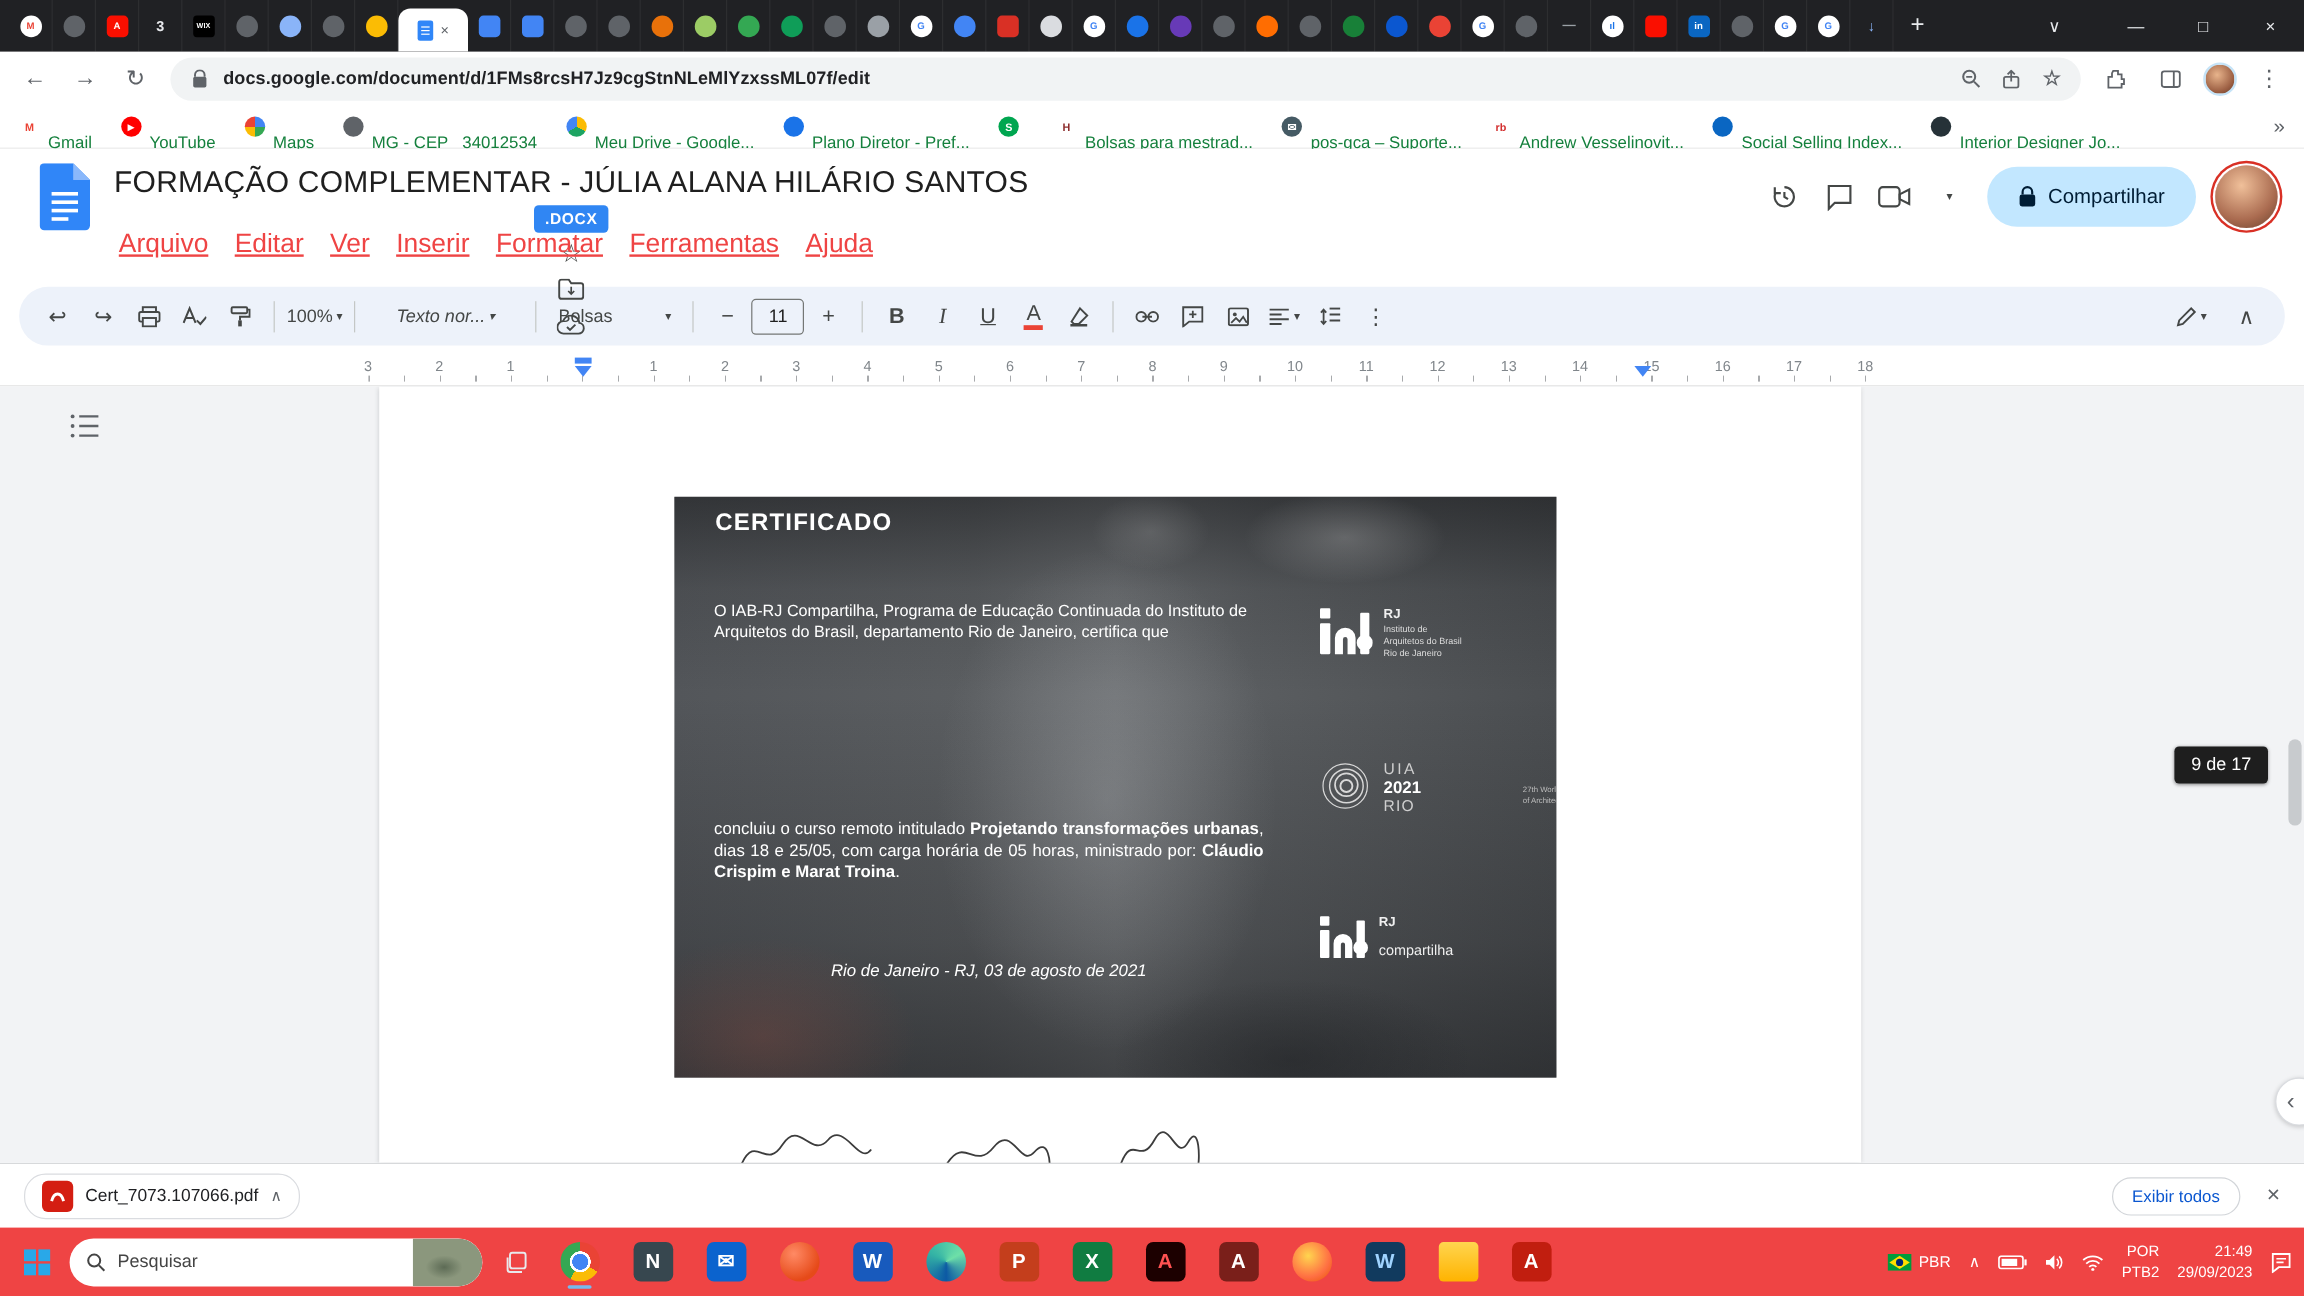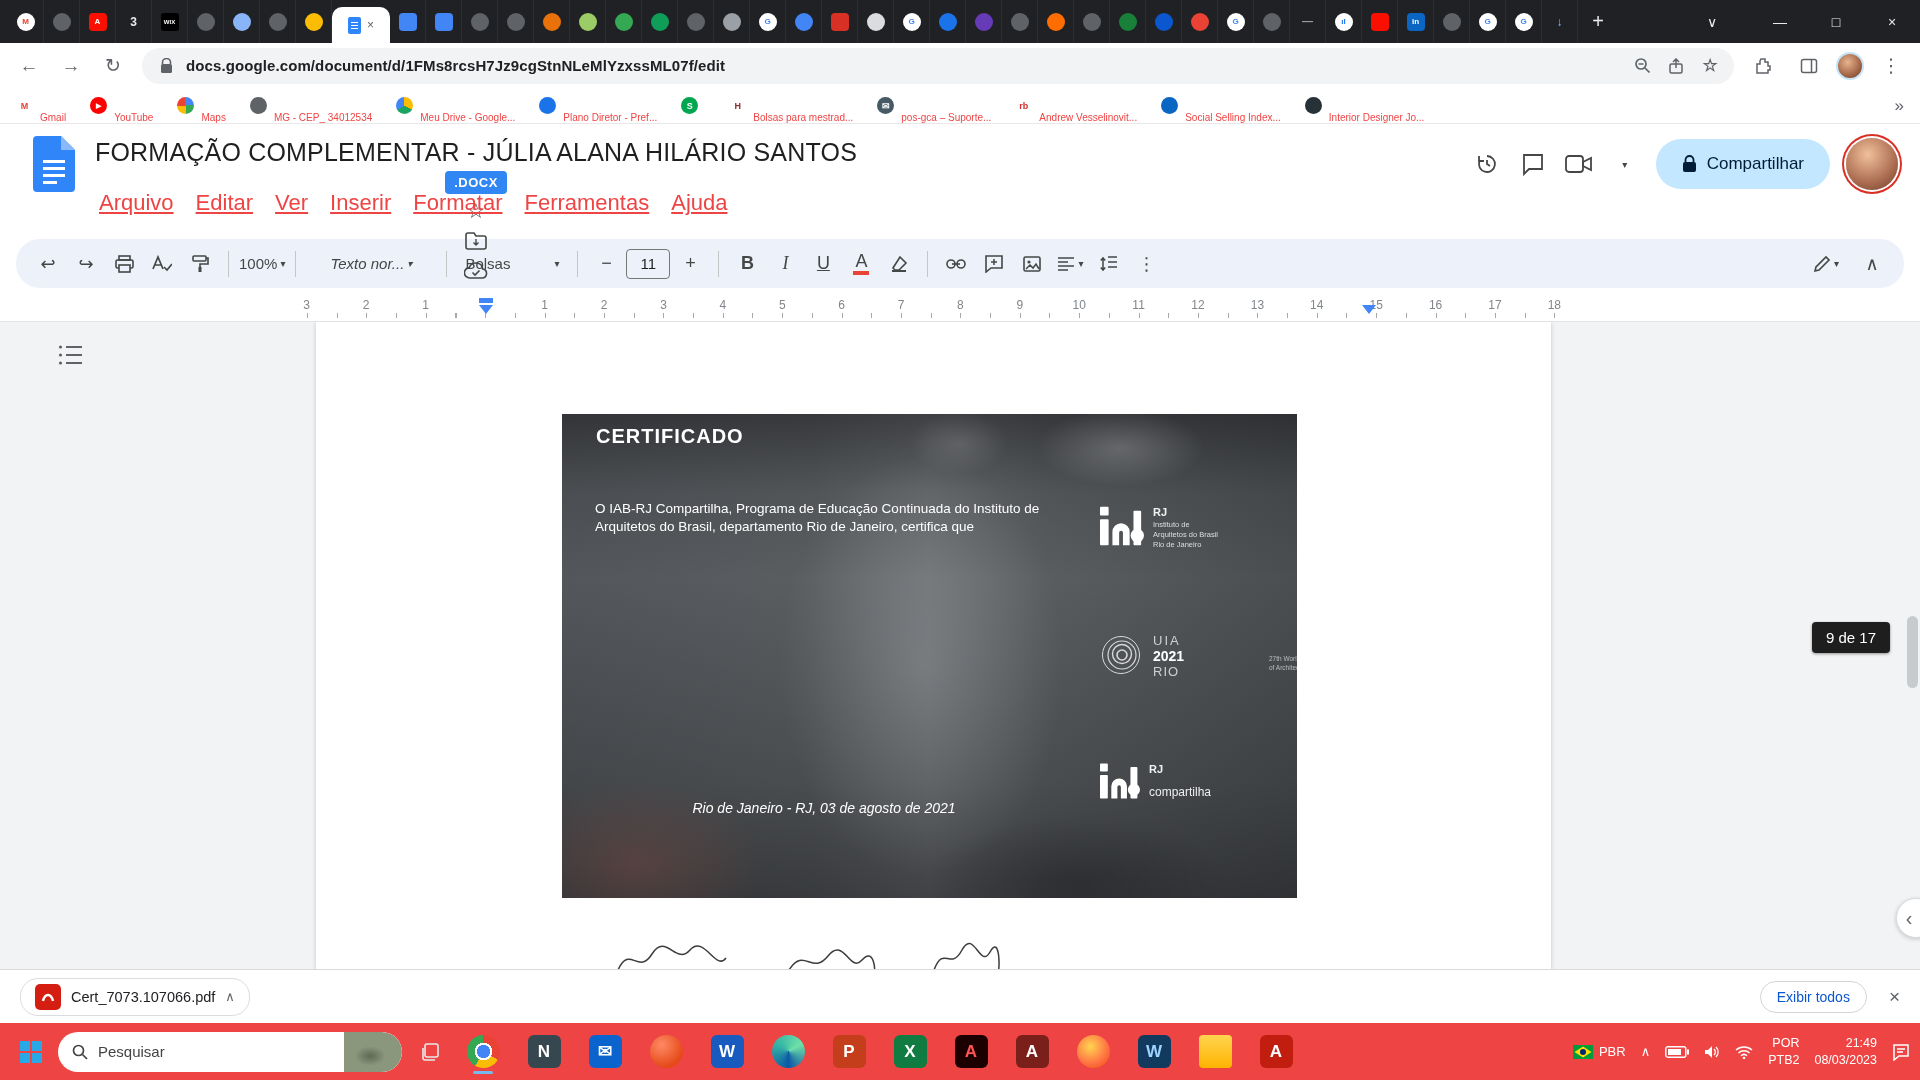--- a/index.html
+++ b/index.html
@@ -31,21 +31,21 @@
   .obx-right { margin-left:auto; display:flex; align-items:center; gap:14px; }
   .obx-ic { width:20px; height:20px; color:#5f6368; display:flex; align-items:center; justify-content:center; font-size:17px; }
   .right-ics { display:flex; align-items:center; gap:8px; }
   .avatar-sm { width:28px; height:28px; border-radius:50%; background:radial-gradient(circle at 40% 35%, #e8b48c, #9c5f43 65%, #5f3a28); border:2px solid #c5e3f7; }
 
   
   .bmbar { height:36px; background:#fff; display:flex; align-items:center; padding:0 16px; border-bottom:1px solid #e8e8e8; }
   .bm-list { display:flex; align-items:center; gap:24px; flex:1; }
   .bm { display:flex; align-items:center; gap:7px; }
   .bmicon { width:17px; height:17px; border-radius:50%; display:flex; align-items:center; justify-content:center; font-size:9px; font-weight:700; }
-  .bmlabel { font-size:10px; color:#ef4444; white-space:nowrap;margin-top:24px; }
+  .bmlabel { font-size:14px; color:#15803d; white-space:nowrap;margin-top:24px; }
   .bm-ovf { margin-left:auto; color:#5f6368; font-size:17px; }
 
   
   .docshead { height:109px; background:#fff; position:relative; }
   .docs-logo { position:absolute; left:33px; top:12px; }
   .title-row { position:absolute; left:95px; top:14px; display:flex; align-items:center; gap:4px;flex-direction:column; }
   .doc-title { font-size:25px; font-weight:500; color:#1f1f1f; letter-spacing:.2px; white-space:nowrap; }
   .docx-badge { background:#3086f3; color:#fff; font-size:13px; font-weight:700; padding:4px 9px; border-radius:4px; letter-spacing:.5px; }
   .head-ic { width:26px; height:26px; display:flex; align-items:center; justify-content:center; color:#444746; font-size:21px; }
   .menus { position:absolute; left:88px; top:60px; display:flex; }
@@ -628,20 +628,21 @@
           <circle cx="2.5" cy="11" r="1.6" fill="#5f6368"></circle>
           <circle cx="2.5" cy="19" r="1.6" fill="#5f6368"></circle>
           <path d="M8 3h16M8 11h16M8 19h16" stroke="#5f6368" stroke-width="2"></path>
         </svg>
     </span>
 
     <div class="page">
       <div class="cert">
         <div class="cert-heading">CERTIFICADO</div>
         <div class="cert-intro">O IAB-RJ Compartilha, Programa de Educação Continuada do Instituto de Arquitetos do Brasil, departamento Rio de Janeiro, certifica que</div>
+        <div class="cert-course"><span>concluiu o curso remoto intitulado </span><b>Projetando transformações urbanas</b><span>, dias 18 e 25/05, com carga horária de 05 horas, ministrado por: </span><b>Cláudio Crispim e Marat Troina</b><span>.</span></div>
         <div class="cert-date">Rio de Janeiro - RJ, 03 de agosto de 2021</div>
 
         <div class="logo-blk logo-iab">
           <svg width="44" height="40" viewBox="0 0 46 40" fill="#ffffff">
               <rect x="0" y="0" width="9" height="9" rx="1"></rect>
               <rect x="0" y="13" width="9" height="27" rx="1"></rect>
               <path d="M13 40V26a9 9 0 0 1 18 0v14h-7V27a2 2 0 0 0-4 0v13z"></path>
               <rect x="35" y="4" width="8" height="36" rx="1"></rect>
               <circle cx="39" cy="30" r="7"></circle>
             </svg>
@@ -822,21 +823,21 @@
             <path d="M1 5a12 12 0 0 1 16 0M3.5 8a8 8 0 0 1 11 0M6 10.7a4.5 4.5 0 0 1 6 0" fill="none" stroke="#fff" stroke-width="1.5"></path>
             <circle cx="9" cy="13" r="1.3" fill="#fff"></circle>
           </svg>
       </span>
       <span class="tray-2line">
         <span style="display:block">POR</span>
         <span style="display:block">PTB2</span>
       </span>
       <span class="tray-2line">
         <span style="display:block">21:49</span>
-        <span style="display:block">08/03/2023</span>
+        <span style="display:block">29/09/2023</span>
       </span>
       <span class="tray-ic">
         <svg width="18" height="18" viewBox="0 0 18 18">
             <path d="M2 2h14v11H7l-5 4z" fill="none" stroke="#fff" stroke-width="1.5"></path>
             <path d="M5 6h8M5 9h6" stroke="#fff" stroke-width="1.3"></path>
           </svg>
       </span>
     </div>
   </div>
 

